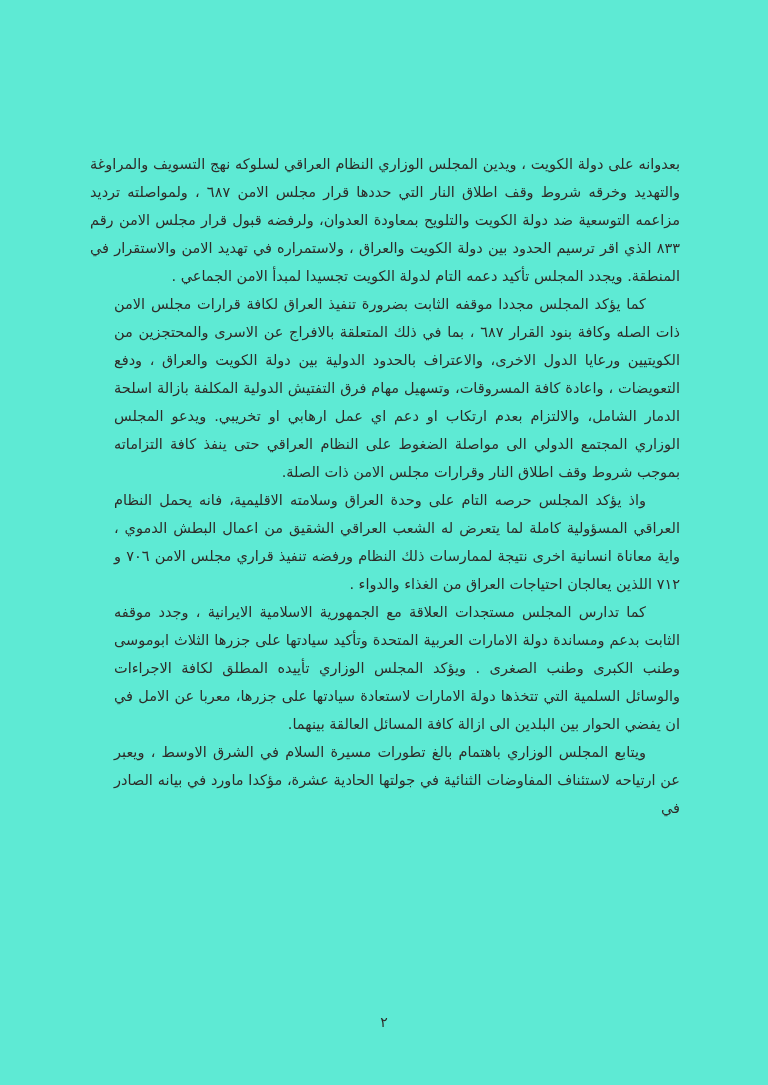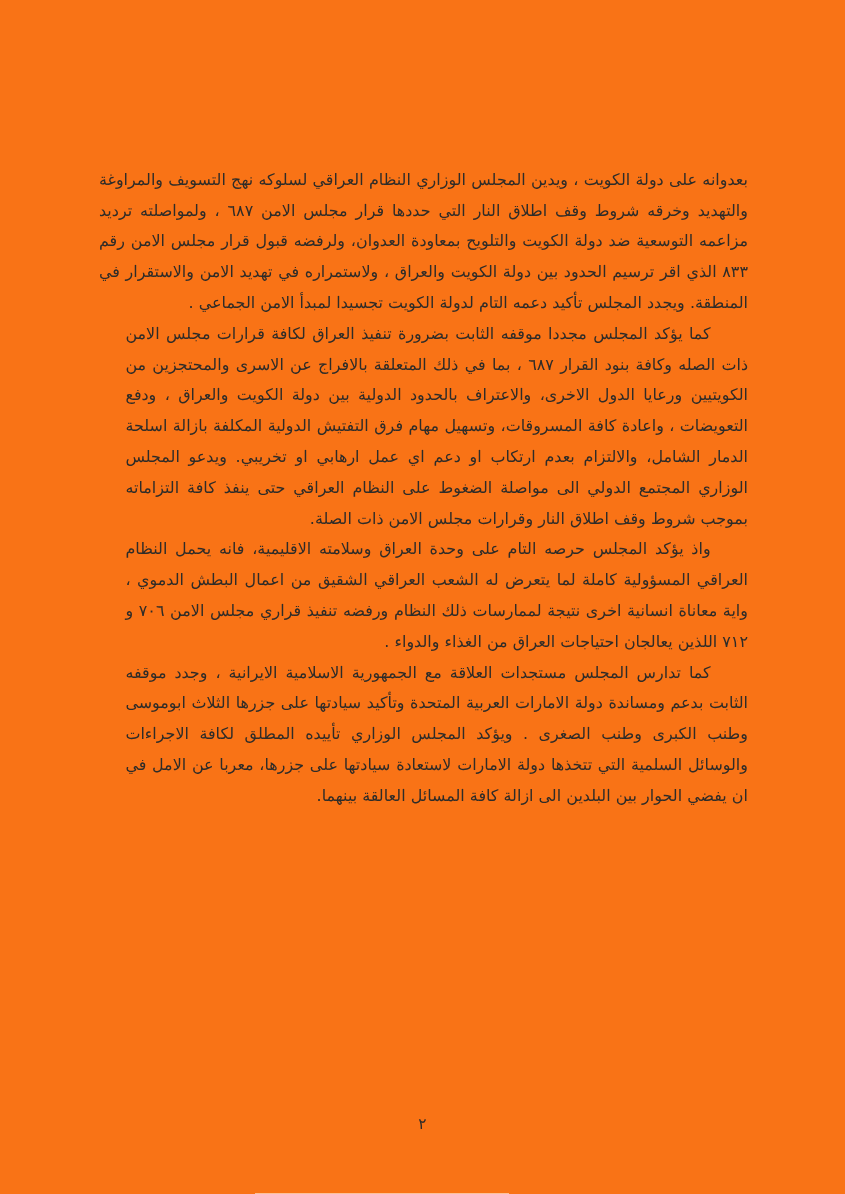--- a/index.html
+++ b/index.html
@@ -5,21 +5,21 @@
   html, body {
     margin: 0;
     padding: 0;
     background: #ffffff;
   }
   .page {
     position: relative;
     width: 768px;
     height: 1085px;
     margin: 0 auto;
-    background: #f97316;
+    background: #5eead4;
     overflow: hidden;
     font-family: "DejaVu Sans", sans-serif;
   }
   .text-block {
     position: absolute;
     top: 150px;
     right: 88px;
     left: 90px;
     direction: rtl;
     unicode-bidi: embed;
@@ -53,17 +53,18 @@
 </head>
 <body>
 
 <div class="page">
 
   <div class="text-block">
     <p class="para">بعدوانه على دولة الكويت ، ويدين المجلس الوزاري النظام العراقي لسلوكه نهج التسويف والمراوغة والتهديد وخرقه شروط وقف اطلاق النار التي حددها قرار مجلس الامن ٦٨٧ ، ولمواصلته ترديد مزاعمه التوسعية ضد دولة الكويت والتلويح بمعاودة العدوان، ولرفضه قبول قرار مجلس الامن رقم ٨٣٣ الذي اقر ترسيم الحدود بين دولة الكويت والعراق ، ولاستمراره في تهديد الامن والاستقرار في المنطقة. ويجدد المجلس تأكيد دعمه التام لدولة الكويت تجسيدا لمبدأ الامن الجماعي .</p>
     <p class="para indent">كما يؤكد المجلس مجددا موقفه الثابت بضرورة تنفيذ العراق لكافة قرارات مجلس الامن ذات الصله وكافة بنود القرار ٦٨٧ ، بما في ذلك المتعلقة بالافراج عن الاسرى والمحتجزين من الكويتيين ورعايا الدول الاخرى، والاعتراف بالحدود الدولية بين دولة الكويت والعراق ، ودفع التعويضات ، واعادة كافة المسروقات، وتسهيل مهام فرق التفتيش الدولية المكلفة بازالة اسلحة الدمار الشامل، والالتزام بعدم ارتكاب او دعم اي عمل ارهابي او تخريبي. ويدعو المجلس الوزاري المجتمع الدولي الى مواصلة الضغوط على النظام العراقي حتى ينفذ كافة التزاماته بموجب شروط وقف اطلاق النار وقرارات مجلس الامن ذات الصلة.</p>
     <p class="para indent">واذ يؤكد المجلس حرصه التام على وحدة العراق وسلامته الاقليمية، فانه يحمل النظام العراقي المسؤولية كاملة لما يتعرض له الشعب العراقي الشقيق من اعمال البطش الدموي ، واية معاناة انسانية اخرى نتيجة لممارسات ذلك النظام ورفضه تنفيذ قراري مجلس الامن ٧٠٦ و ٧١٢ اللذين يعالجان احتياجات العراق من الغذاء والدواء .</p>
     <p class="para indent">كما تدارس المجلس مستجدات العلاقة مع الجمهورية الاسلامية الايرانية ، وجدد موقفه الثابت بدعم ومساندة دولة الامارات العربية المتحدة وتأكيد سيادتها على جزرها الثلاث ابوموسى وطنب الكبرى وطنب الصغرى . ويؤكد المجلس الوزاري تأييده المطلق لكافة الاجراءات والوسائل السلمية التي تتخذها دولة الامارات لاستعادة سيادتها على جزرها، معربا عن الامل في ان يفضي الحوار بين البلدين الى ازالة كافة المسائل العالقة بينهما.</p>
+    <p class="para indent">ويتابع المجلس الوزاري باهتمام بالغ تطورات مسيرة السلام في الشرق الاوسط ، ويعبر عن ارتياحه لاستئناف المفاوضات الثنائية في جولتها الحادية عشرة، مؤكدا ماورد في بيانه الصادر في</p>
   </div>
 
   <div class="page-number">٢</div>
 
 </div>
 
 </body></html>

